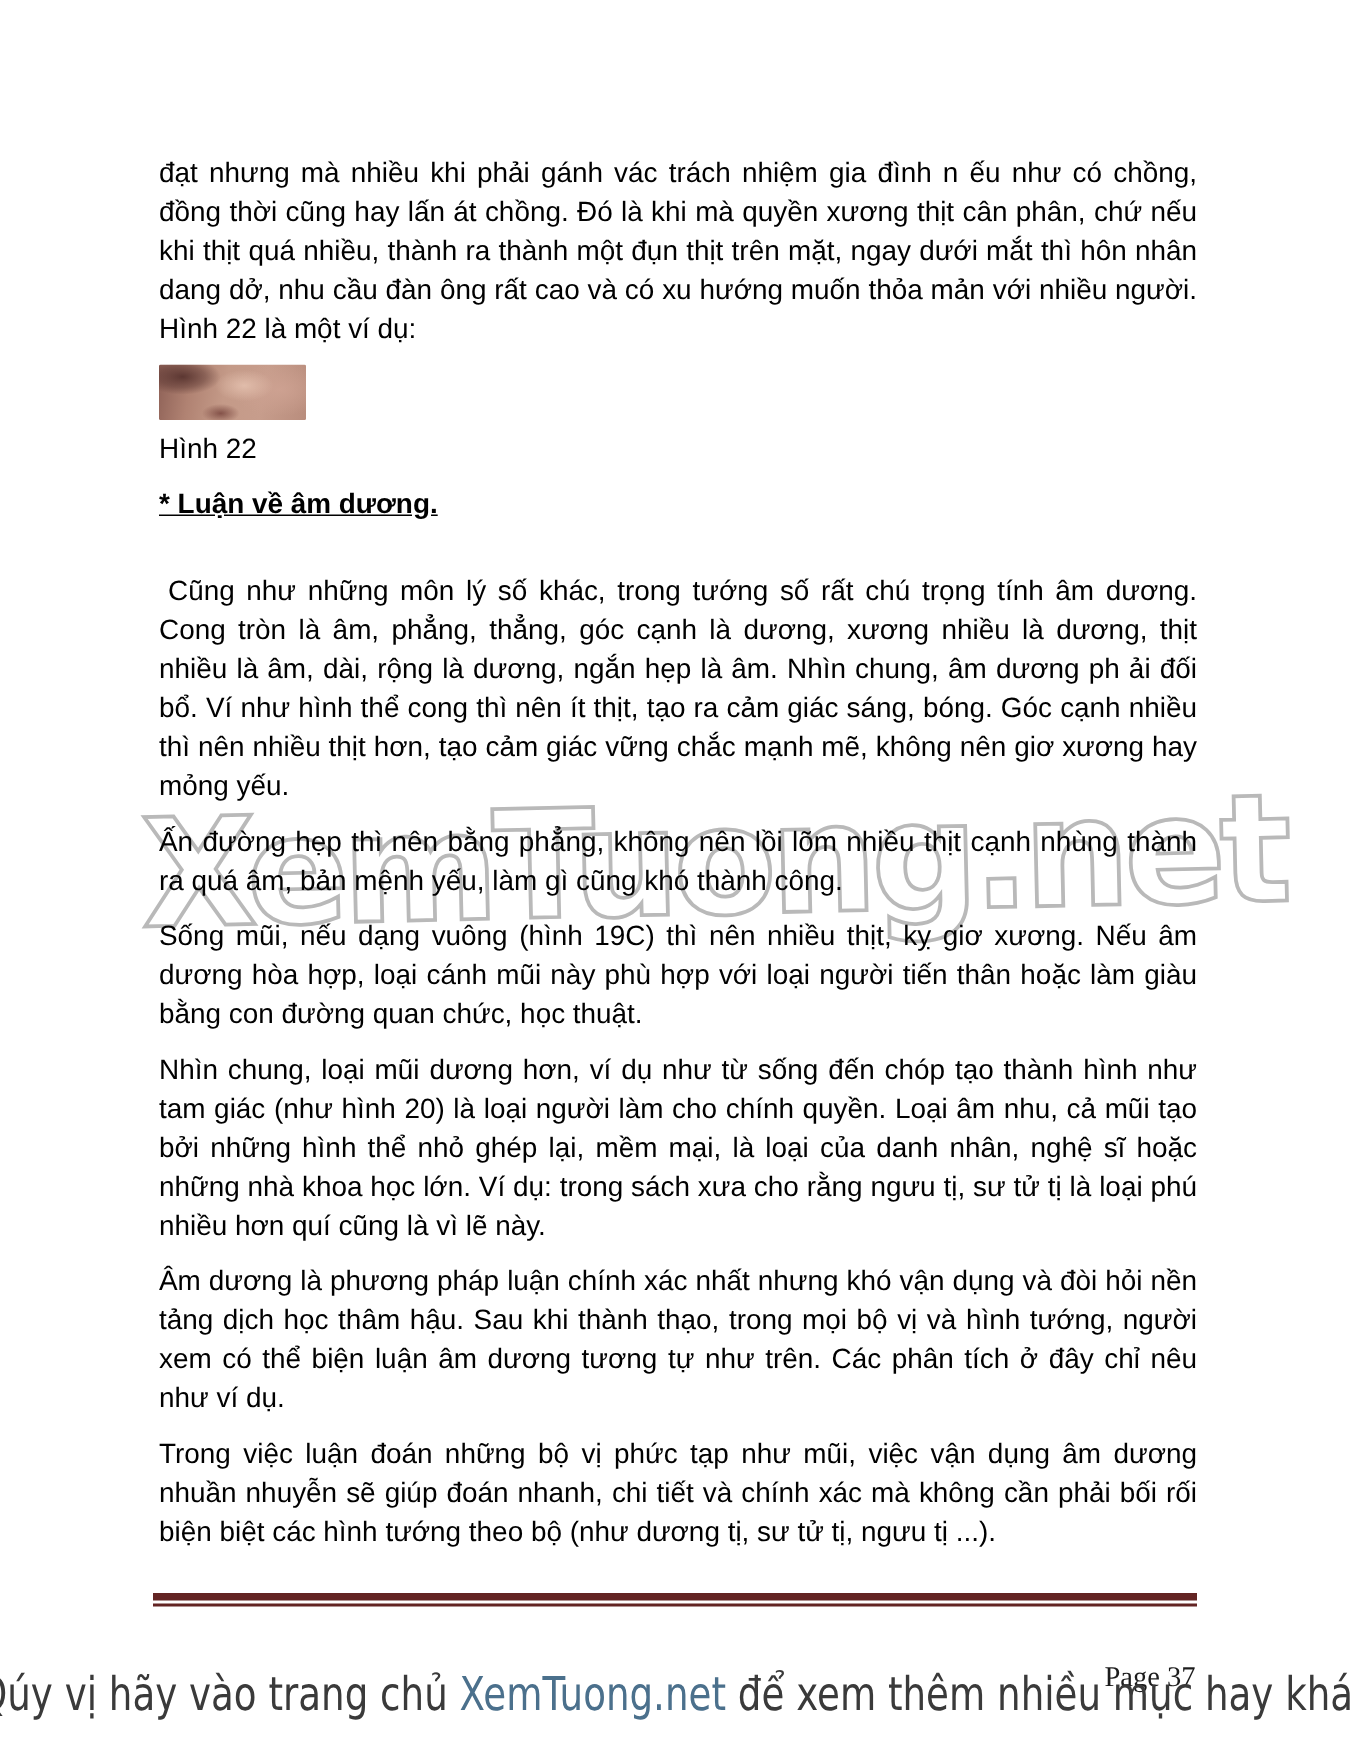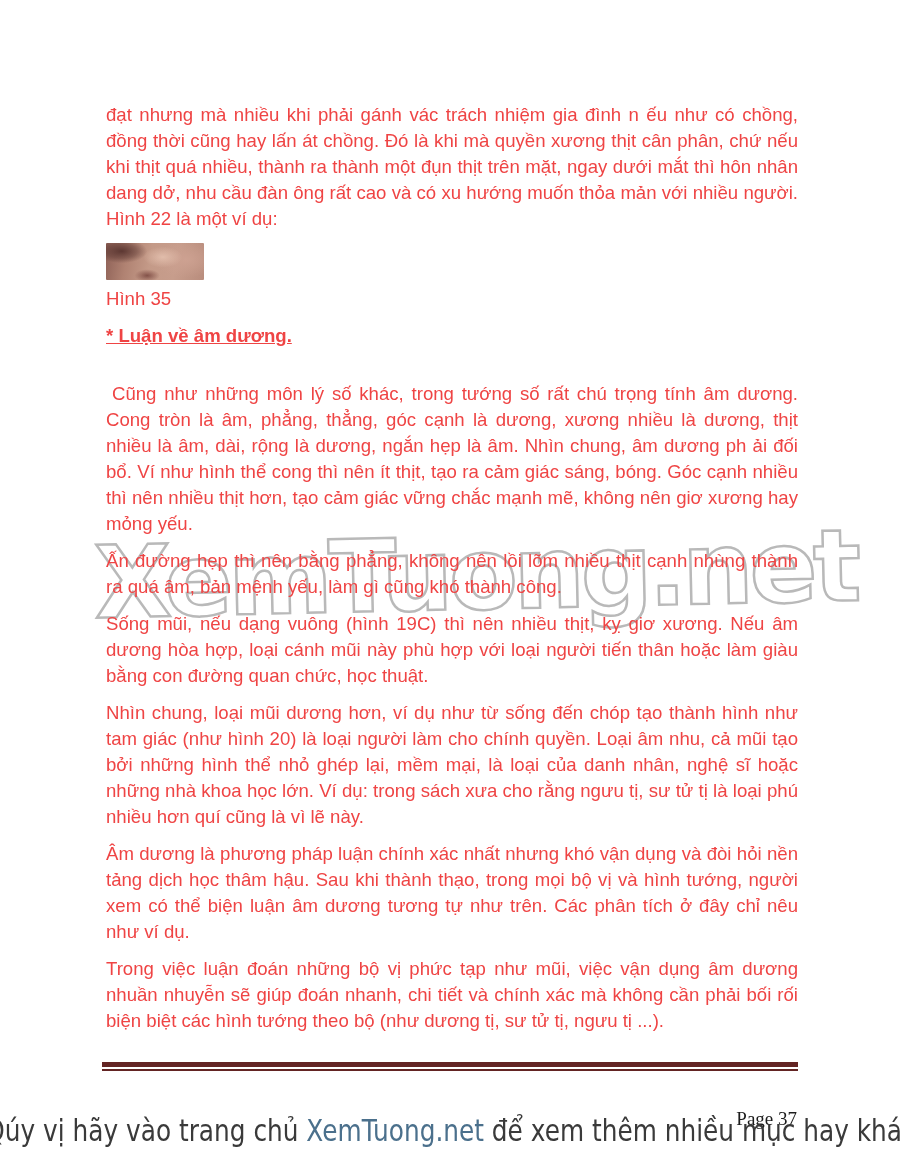--- a/index.html
+++ b/index.html
@@ -32,21 +32,21 @@
     text-stroke: 2.5px #b9b9b9;
     transform: rotate(-1.3deg);
     user-select: none;
   }
   .content {
     position: absolute;
     left: 106px;
     top: 102px;
     width: 692px;
     z-index: 2;
-    color: #ef4444;
+    color: #000000;
     font-size: 18.6px;
     line-height: 26px;
     text-align: justify;
   }
   .content p { margin-bottom: 11px; }
   .content p.lead-indent { text-indent: 6px; margin-top: 32px; }
   .figure-image {
     width: 98px;
     height: 37px;
     margin-top: 2px;
@@ -113,21 +113,21 @@
 <body>
 
 <div class="page">
 
   <div class="watermark">XemTuong.net</div>
 
   <div class="content">
     <p>đạt nhưng mà nhiều khi phải gánh vác trách nhiệm gia đình n ếu như có chồng, đồng thời cũng hay lấn át chồng. Đó là khi mà quyền xương thịt cân phân, chứ nếu khi thịt quá nhiều, thành ra thành một đụn thịt trên mặt, ngay dưới mắt thì hôn nhân dang dở, nhu cầu đàn ông rất cao và có xu hướng muốn thỏa mản với nhiều người. Hình 22 là một ví dụ:</p>
 
     <div class="figure-image"></div>
-    <p class="caption">Hình 35</p>
+    <p class="caption">Hình 22</p>
 
     <p class="heading">* Luận về âm dương.</p>
 
     <p class="lead-indent">Cũng như những môn lý số khác, trong tướng số rất chú trọng tính âm dương. Cong tròn là âm, phẳng, thẳng, góc cạnh là dương, xương nhiều là dương, thịt nhiều là âm, dài, rộng là dương, ngắn hẹp là âm. Nhìn chung, âm dương ph ải đối bổ. Ví như hình thể cong thì nên ít thịt, tạo ra cảm giác sáng, bóng. Góc cạnh nhiều thì nên nhiều thịt hơn, tạo cảm giác vững chắc mạnh mẽ, không nên giơ xương hay mỏng yếu.</p>
     <p>Ấn đường hẹp thì nên bằng phẳng, không nên lồi lõm nhiều thịt cạnh nhùng thành ra quá âm, bản mệnh yếu, làm gì cũng khó thành công.</p>
     <p>Sống mũi, nếu dạng vuông (hình 19C) thì nên nhiều thịt, kỵ giơ xương. Nếu âm dương hòa hợp, loại cánh mũi này phù hợp với loại người tiến thân hoặc làm giàu bằng con đường quan chức, học thuật.</p>
     <p>Nhìn chung, loại mũi dương hơn, ví dụ như từ sống đến chóp tạo thành hình như tam giác (như hình 20) là loại người làm cho chính quyền. Loại âm nhu, cả mũi tạo bởi những hình thể nhỏ ghép lại, mềm mại, là loại của danh nhân, nghệ sĩ hoặc những nhà khoa học lớn. Ví dụ: trong sách xưa cho rằng ngưu tị, sư tử tị là loại phú nhiều hơn quí cũng là vì lẽ này.</p>
     <p>Âm dương là phương pháp luận chính xác nhất nhưng khó vận dụng và đòi hỏi nền tảng dịch học thâm hậu. Sau khi thành thạo, trong mọi bộ vị và hình tướng, người xem có thể biện luận âm dương tương tự như trên. Các phân tích ở đây chỉ nêu như ví dụ.</p>
     <p>Trong việc luận đoán những bộ vị phức tạp như mũi, việc vận dụng âm dương nhuần nhuyễn sẽ giúp đoán nhanh, chi tiết và chính xác mà không cần phải bối rối biện biệt các hình tướng theo bộ (như dương tị, sư tử tị, ngưu tị ...).</p>
   </div>

